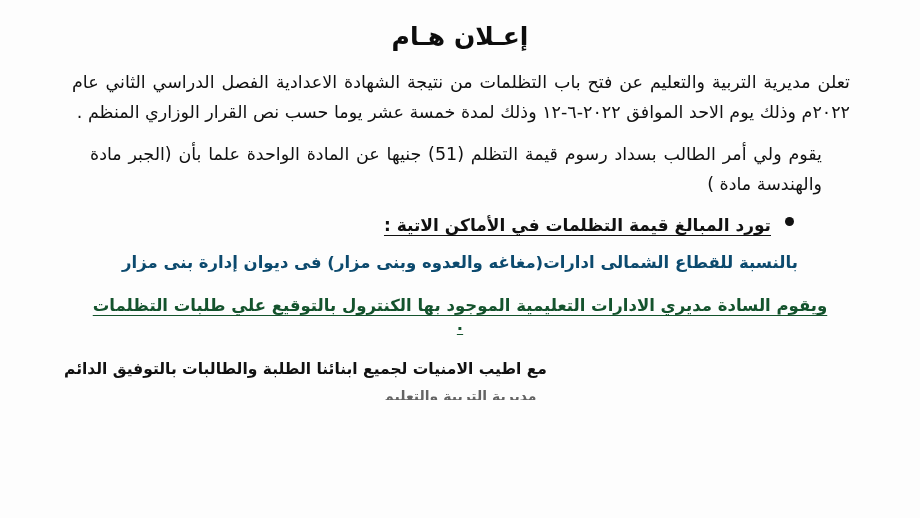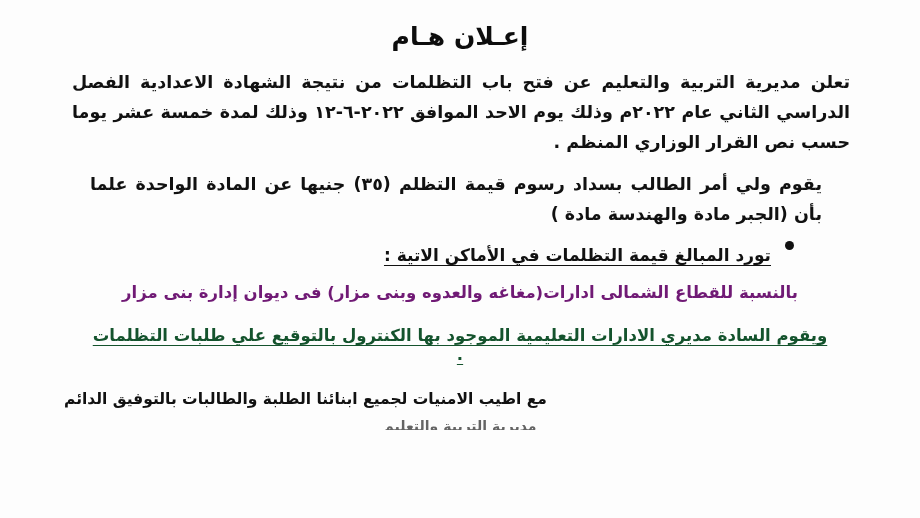--- a/index.html
+++ b/index.html
@@ -25,36 +25,36 @@
   .doc-title {
     text-align: center;
     font-size: 25px;
     font-weight: bold;
     letter-spacing: 2px;
     margin: 8px 0 16px 0;
     color: #0d0d0d;
   }
   .para {
     font-size: 17.5px;
-    font-weight: bold;
+    font-weight: normal;
     line-height: 1.72;
     text-align: justify;
     color: #111;
     margin: 0 0 10px 0;
   }
   .para-1 {
     padding: 0 6px 0 8px;
   }
   .para-2 {
     padding: 0 34px 0 26px;
     margin-top: 12px;
   }
   .bullet-row {
     display: flex;
-    align-items: flex-start;
+    align-items: center;
     justify-content: flex-start;
     margin: 16px 62px 6px 0;
   }
   .bullet-dot {
     width: 9px;
     height: 9px;
     border-radius: 50%;
     background: #111;
     margin-left: 14px;
     flex: 0 0 auto;
@@ -64,21 +64,21 @@
   .bullet-text {
     font-size: 17px;
     font-weight: bold;
     text-decoration: underline;
     text-underline-offset: 4px;
     color: #111;
   }
   .list-line {
     font-size: 16.5px;
     font-weight: bold;
-    color: #701a75;
+    color: #0c4a6e;
     margin: 0 0 20px 0;
     text-align: center;
     padding: 0 40px;
   }
   .list-line.l1 { margin-top: 18px; }
   .final-note {
     font-size: 16.5px;
     font-weight: bold;
     color: #14532d;
     text-align: center;
@@ -107,21 +107,21 @@
 </style>
 </head>
 <body>
 
 <div class="page">
 
   <h1 class="doc-title">إعـلان هـام</h1>
 
   <p class="para para-1">تعلن مديرية التربية والتعليم عن فتح باب التظلمات من نتيجة الشهادة الاعدادية الفصل الدراسي الثاني عام ٢٠٢٢م وذلك يوم الاحد الموافق ٢٠٢٢-٦-١٢ وذلك لمدة خمسة عشر يوما حسب نص القرار الوزاري المنظم .</p>
 
-  <p class="para para-2">يقوم ولي أمر الطالب بسداد رسوم قيمة التظلم (٣٥) جنيها عن المادة الواحدة علما بأن (الجبر مادة والهندسة مادة )</p>
+  <p class="para para-2">يقوم ولي أمر الطالب بسداد رسوم قيمة التظلم (51) جنيها عن المادة الواحدة علما بأن (الجبر مادة والهندسة مادة )</p>
 
   <div class="bullet-row">
     <span class="bullet-dot"></span>
     <span class="bullet-text">تورد المبالغ قيمة التظلمات في الأماكن الاتية :</span>
   </div>
 
   <p class="list-line l1">بالنسبة للقطاع الشمالى ادارات(مغاغه والعدوه وبنى مزار) فى ديوان إدارة بنى مزار</p>
 
   <p class="final-note">ويقوم السادة مديري الادارات التعليمية الموجود بها الكنترول بالتوقيع علي طلبات التظلمات .</p>
 

